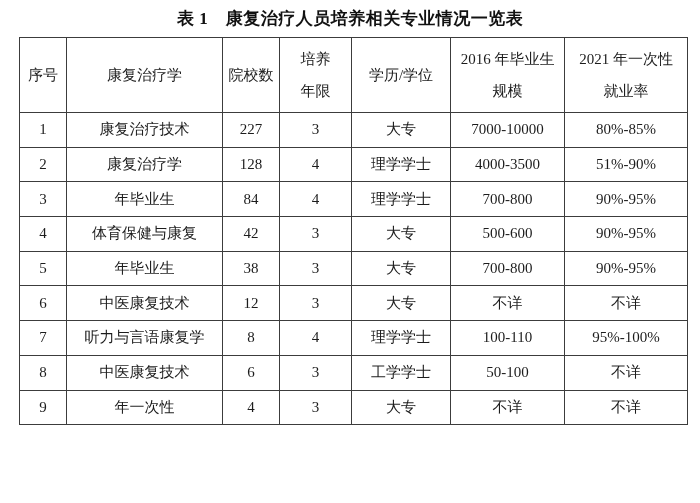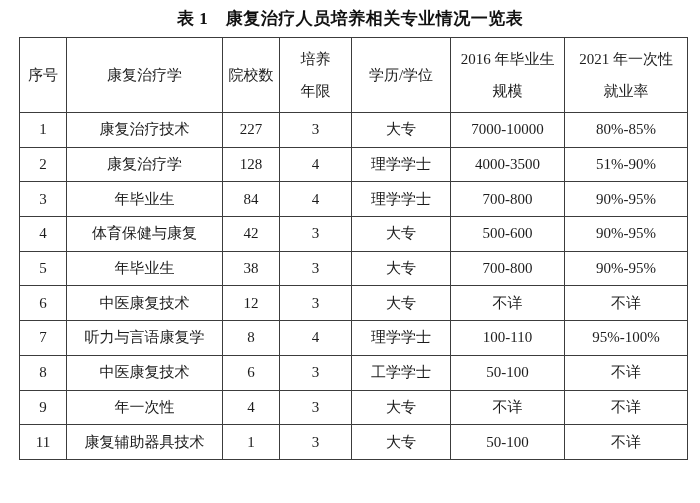--- a/index.html
+++ b/index.html
@@ -155,24 +155,15 @@
         </tr>
         <tr>
           <td>9</td>
           <td>年一次性</td>
           <td>4</td>
           <td>3</td>
           <td>大专</td>
           <td>不详</td>
           <td>不详</td>
         </tr>
-        <tr>
-          <td>11</td>
-          <td>康复辅助器具技术</td>
-          <td>1</td>
-          <td>3</td>
-          <td>大专</td>
-          <td>50-100</td>
-          <td>不详</td>
-        </tr>
       </tbody>
   </table>
 </div>
 
 </body></html>

